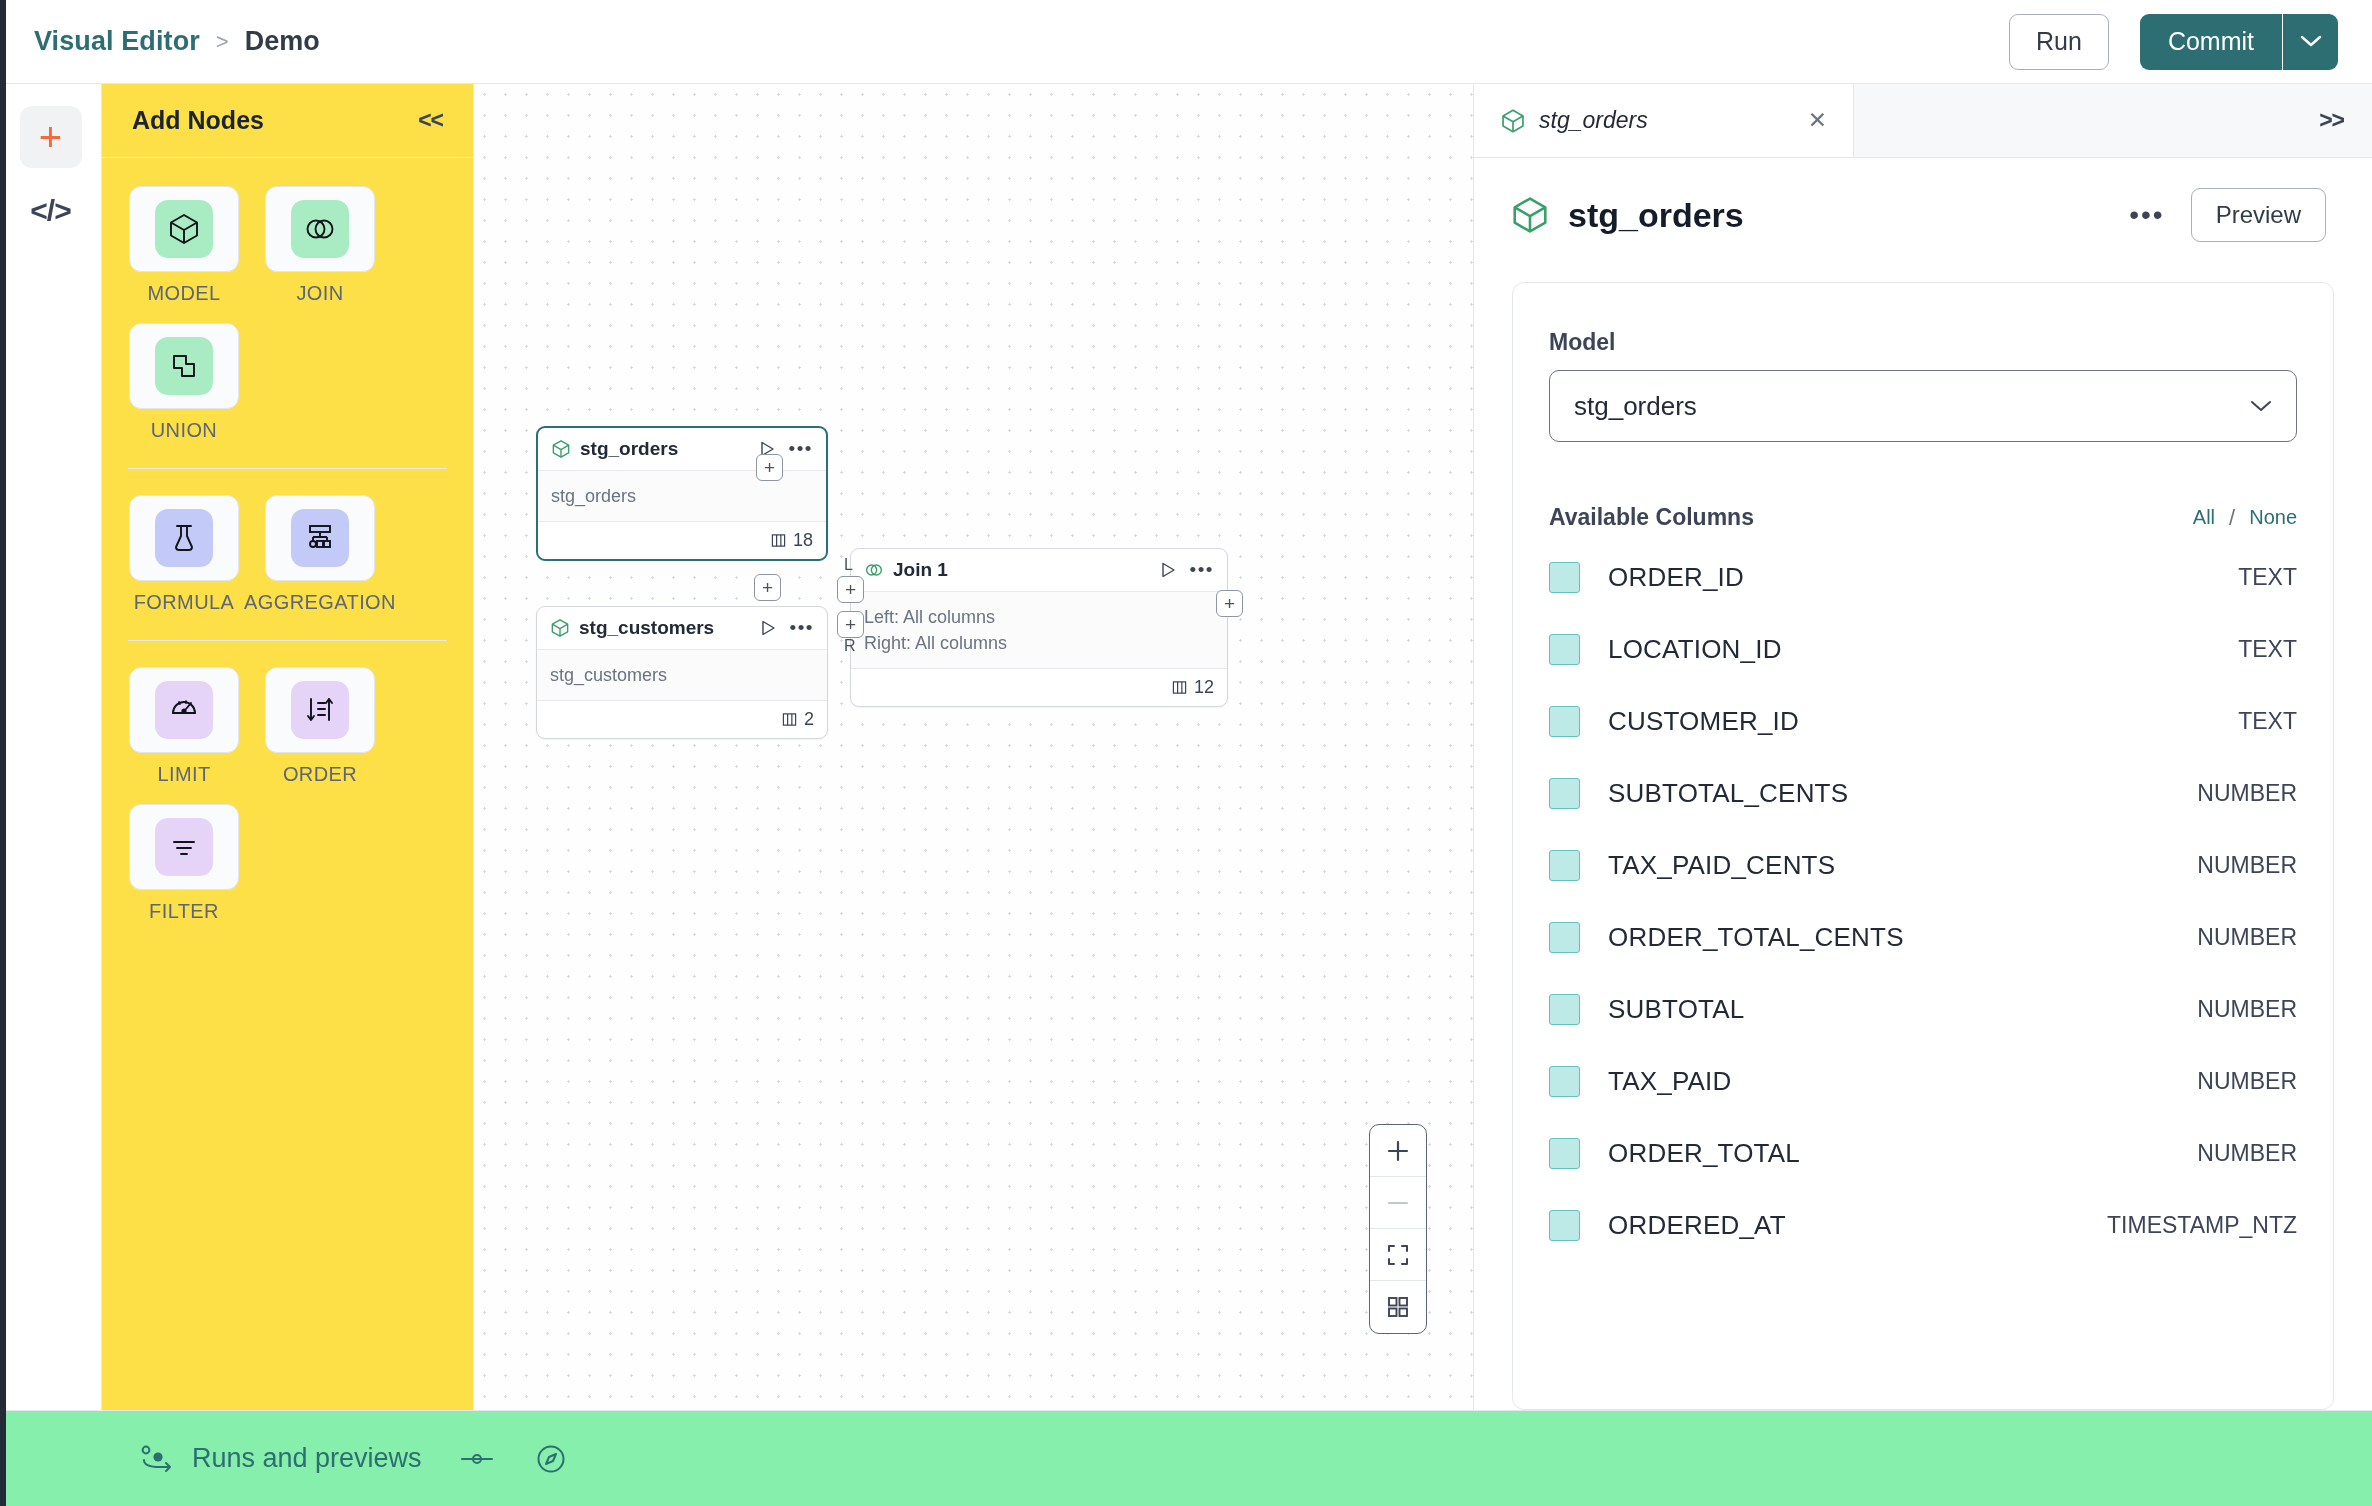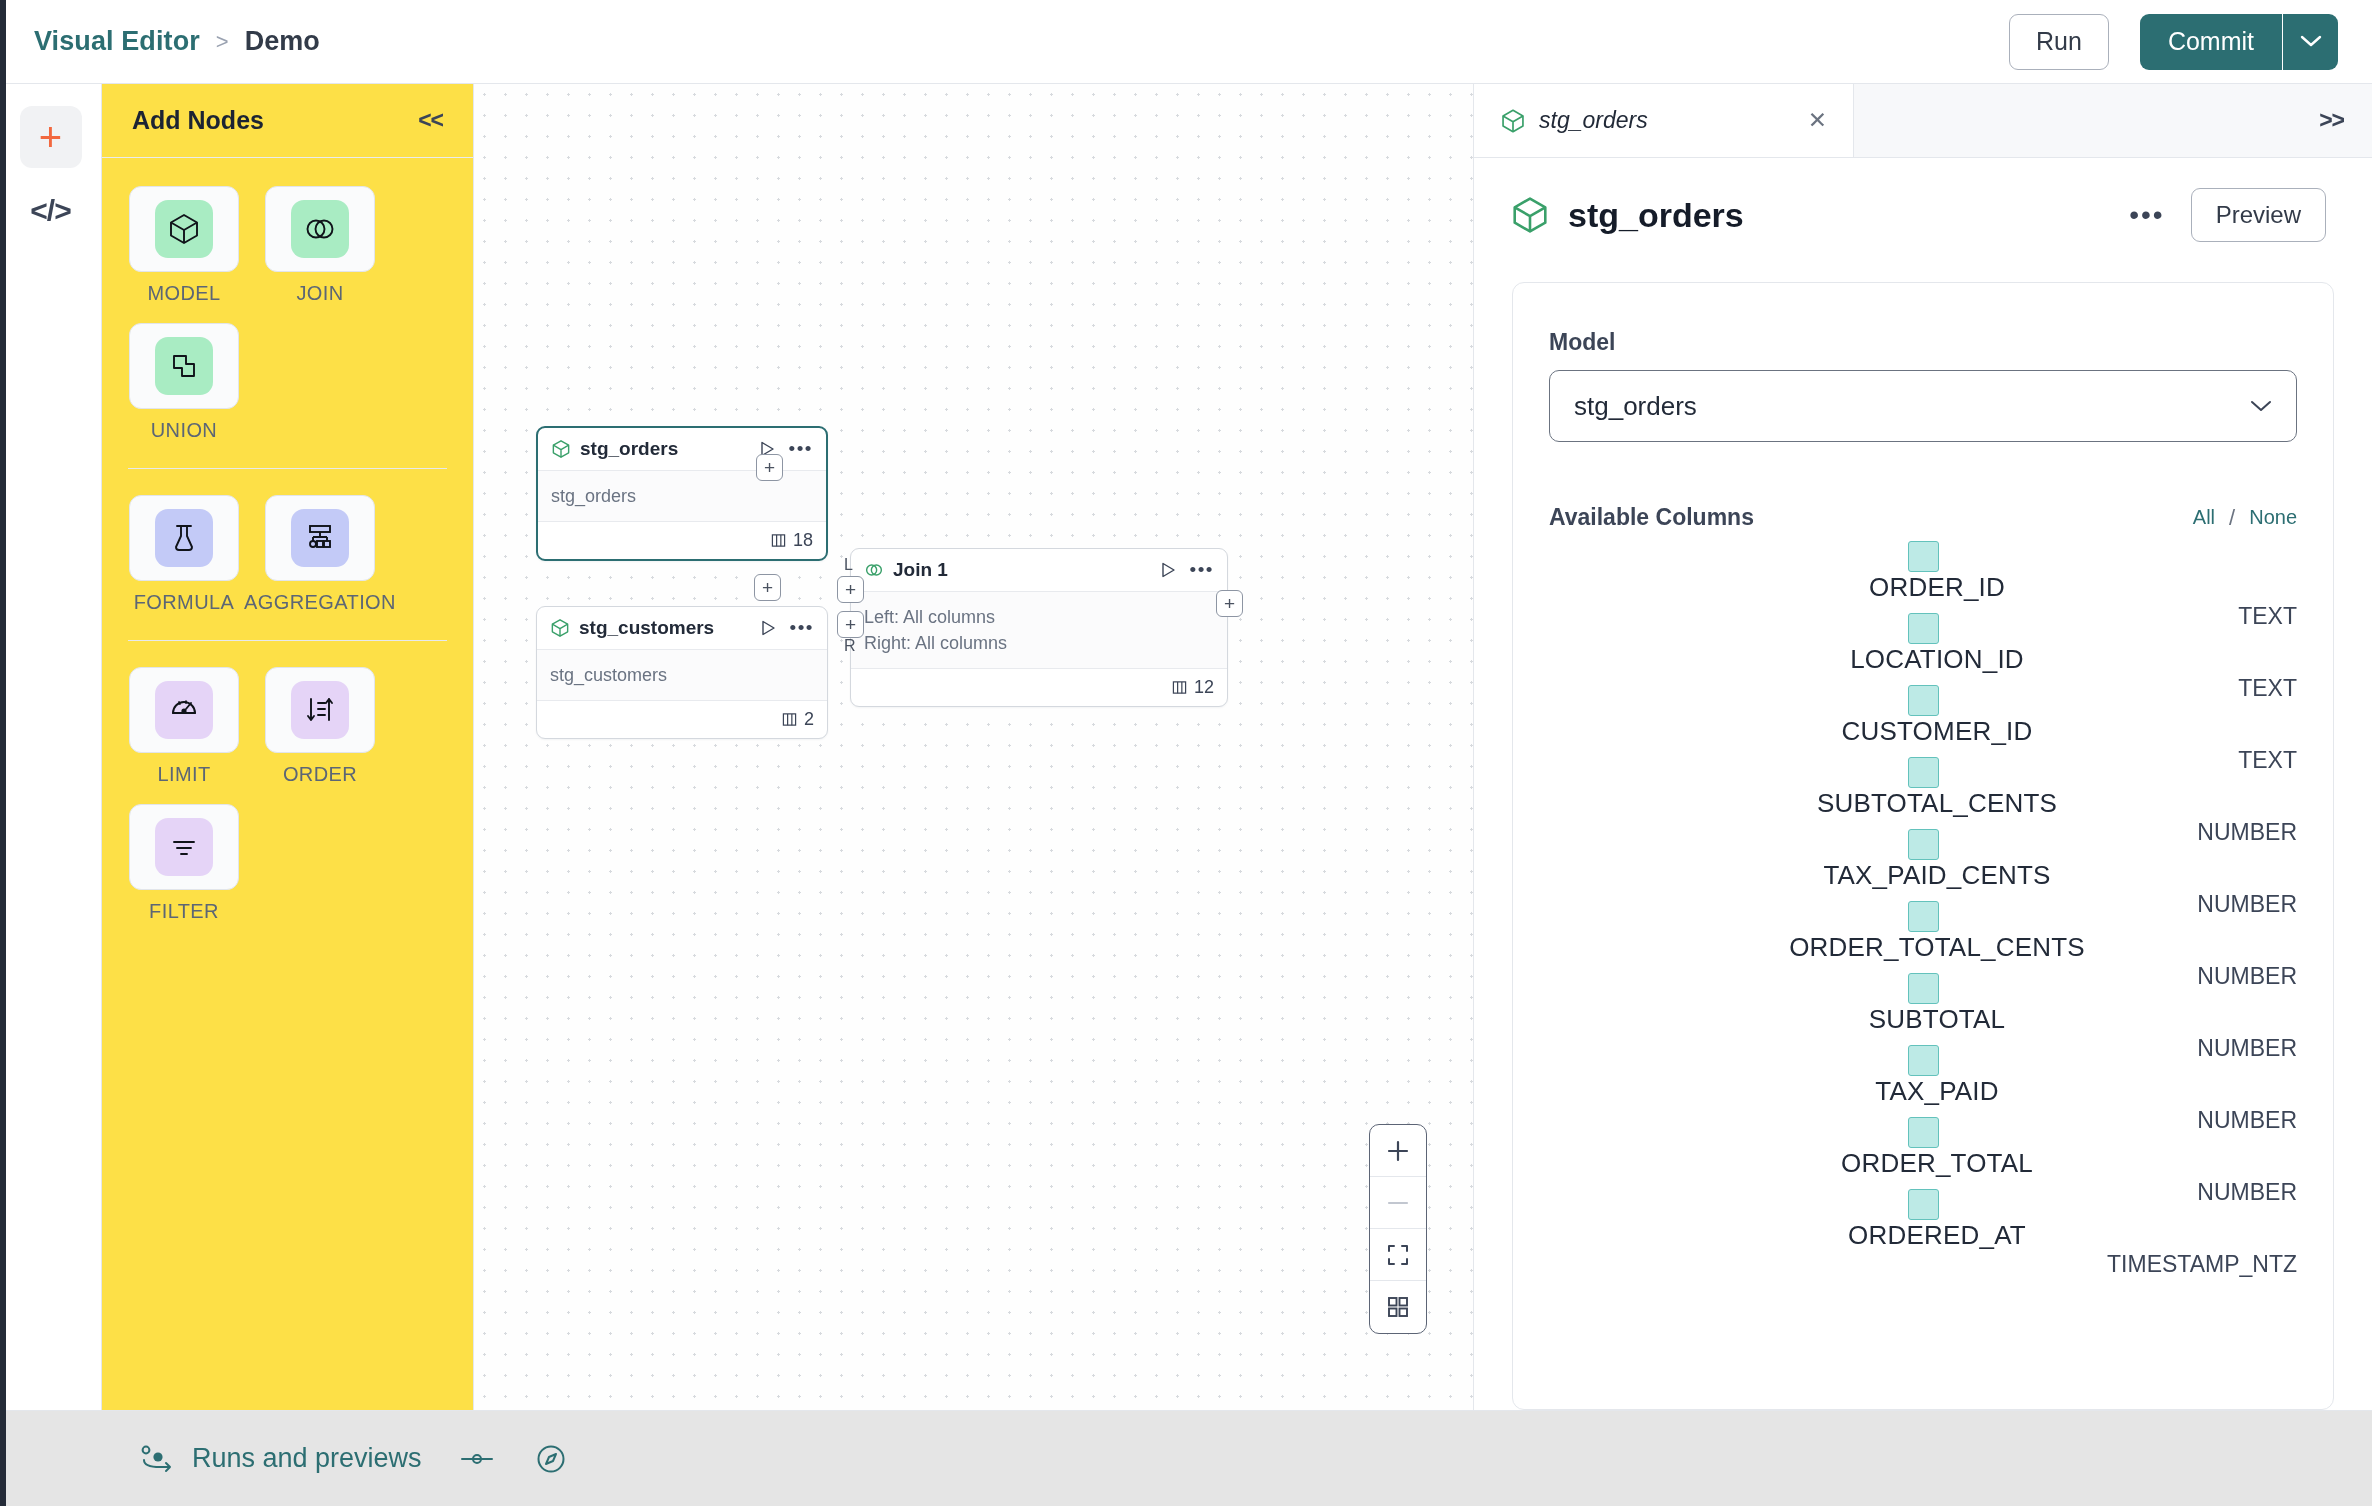--- a/index.html
+++ b/index.html
@@ -154,31 +154,31 @@
     height: 72px; border: 1px solid #6b7380; border-radius: 10px; display: flex; align-items: center;
     padding: 0 24px; cursor: pointer; background: #fff;
   }
   .select-value { font-size: 26px; color: #222a38; }
   .select-caret { margin-left: auto; color: #3c4557; font-size: 20px; }
   .cols-head { display: flex; align-items: center; margin-top: 62px; margin-bottom: 10px; }
   .cols-title { font-size: 23px; font-weight: 700; color: #3c4557; }
   .cols-links { margin-left: auto; display: flex; align-items: center; gap: 14px; }
   .cols-link { color: #2c6e72; font-size: 20px; cursor: pointer; }
   .cols-slash { color: #6b7380; font-size: 22px; }
-  .col-row { display: flex; align-items: center; height: 72px; flex-direction: column; }
+  .col-row { display: flex; align-items: center; height: 72px; }
   .col-check {
     width: 31px; height: 31px; border: 1px solid #63c2bc; border-radius: 3px; background: #bdeae6;
     cursor: pointer; flex: none;
   }
   .col-name { margin-left: 28px; font-size: 26px; color: #222a38; letter-spacing: .2px; }
   .col-type { margin-left: auto; font-size: 23px; color: #3c4557; }
 
   
   .bottombar {
-    height: 96px; min-height: 96px; background: #e5e5e5; border-top: 1px solid #e4e7ec;
+    height: 96px; min-height: 96px; background: #86efac; border-top: 1px solid #e4e7ec;
     display: flex; align-items: center; padding: 0 140px; gap: 38px;
   }
   .runs-btn { display: flex; align-items: center; gap: 18px; color: #2c6e72; cursor: pointer; }
   .runs-label { font-size: 27px; color: #2c6e72; }
   .bb-icon { color: #2c6e72; cursor: pointer; display: flex; align-items: center; }
   .leftedge { position: absolute; left: 0; top: 0; width: 6px; height: 1506px; background: #242b38; z-index: 60; }
 </style>
 </head>
 <body>
 

